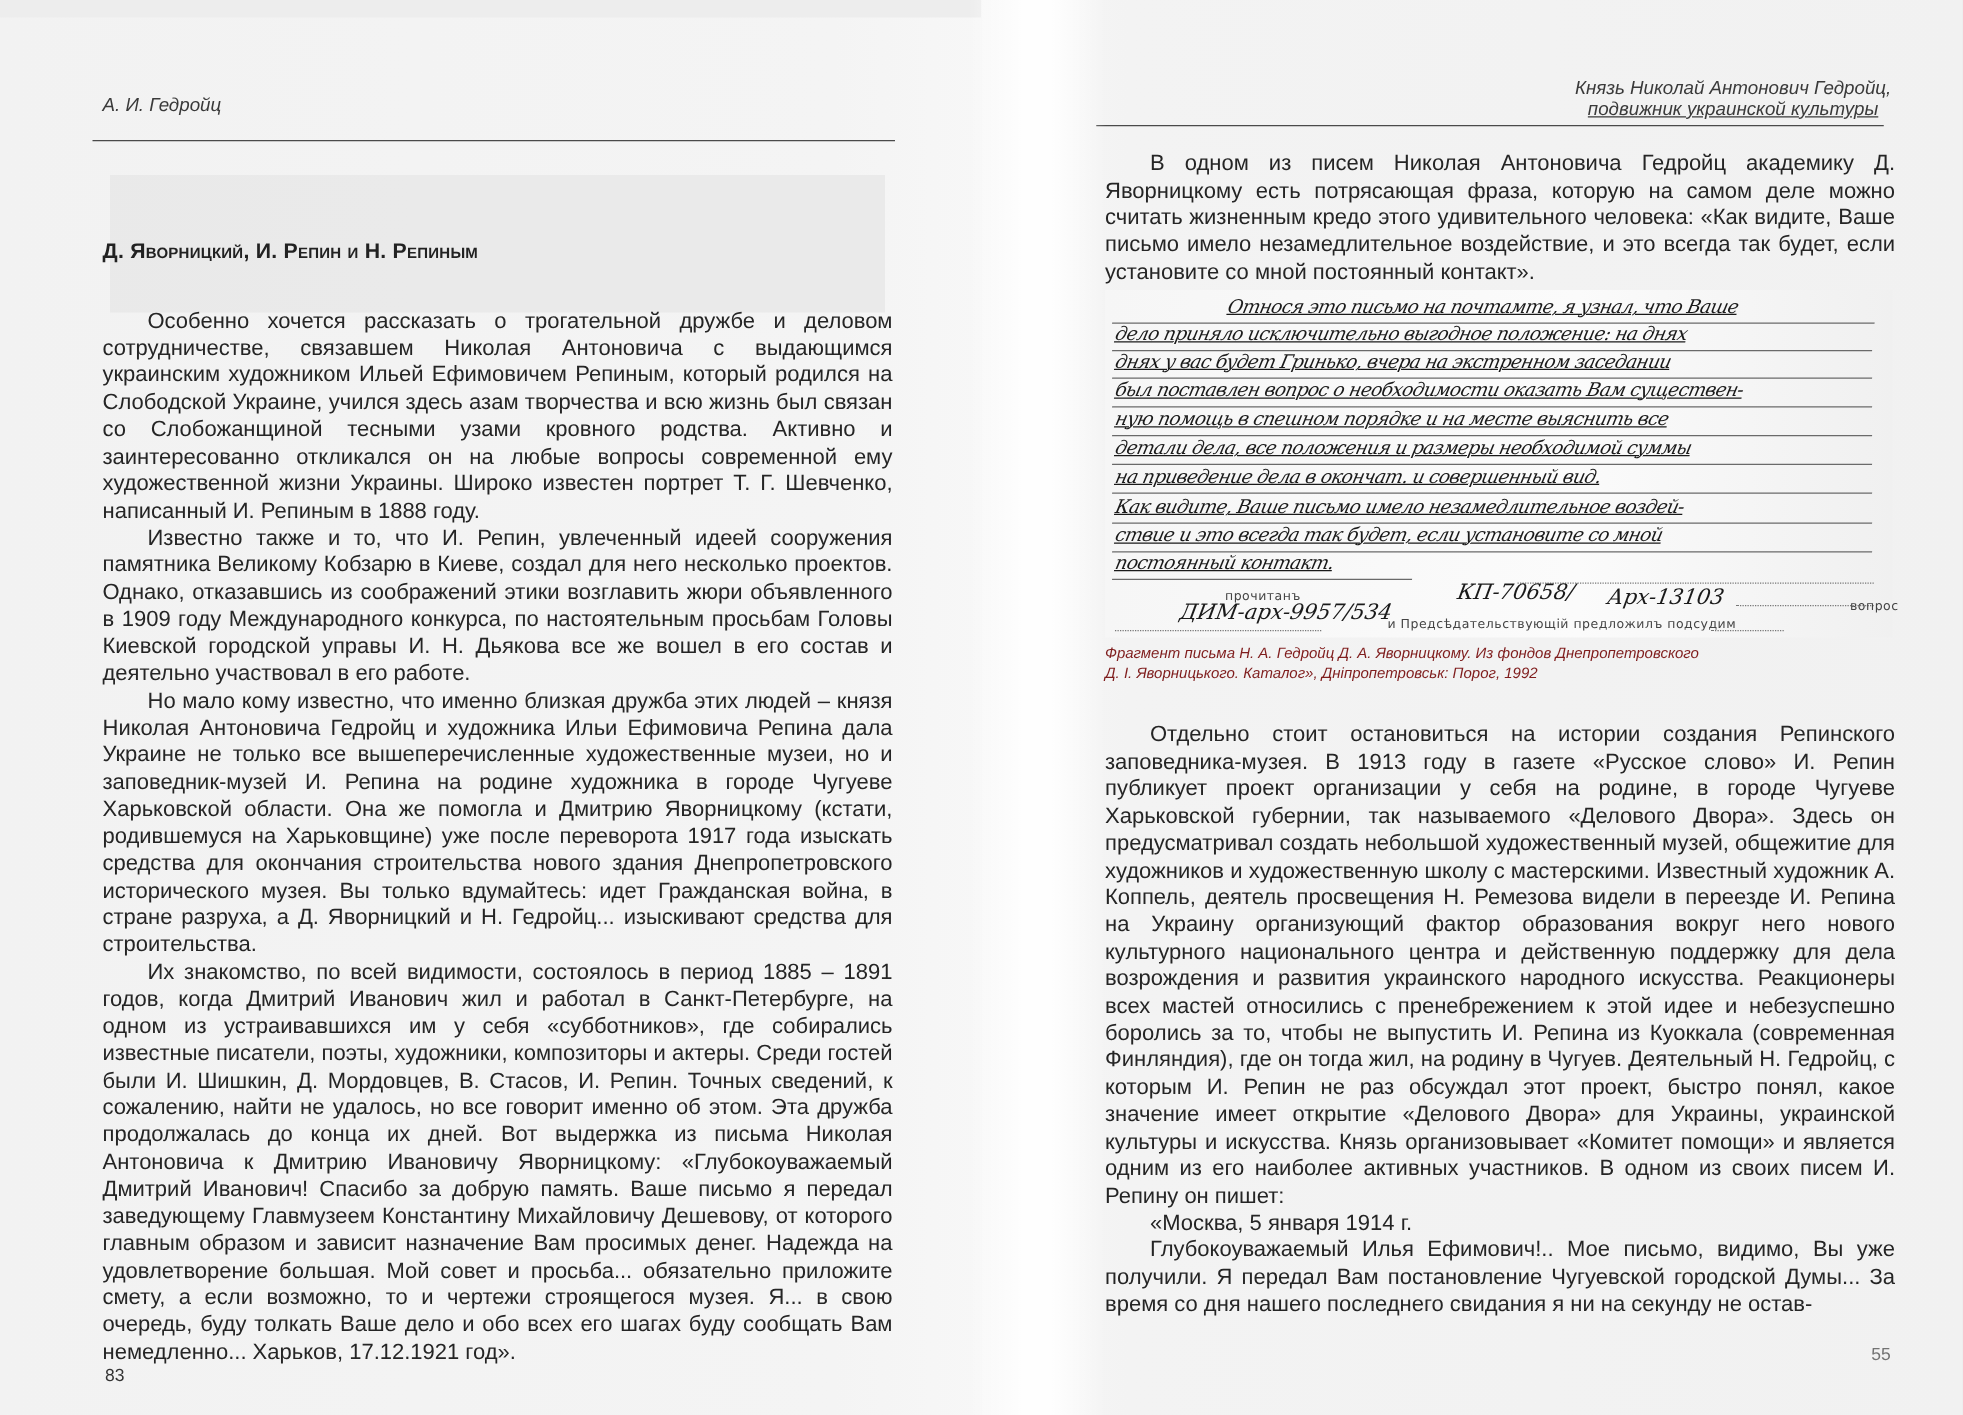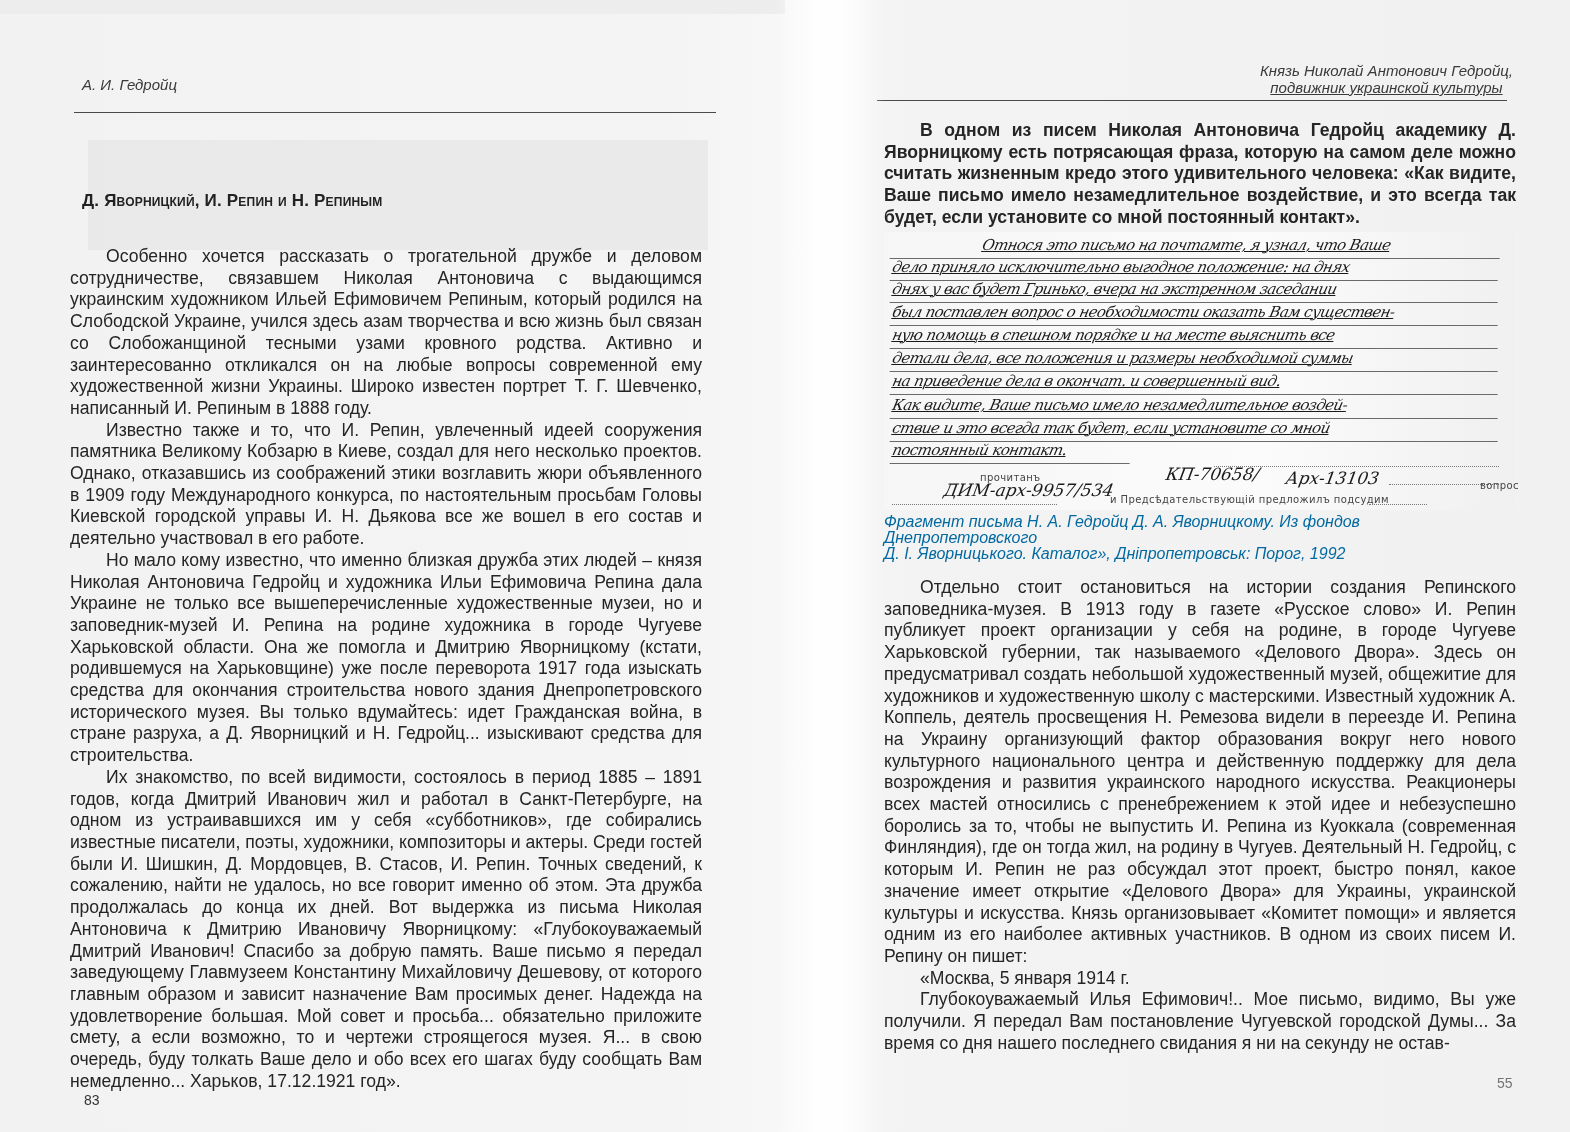--- a/index.html
+++ b/index.html
@@ -47,24 +47,24 @@
   .section-title {
     position: absolute; left: 82px; top: 177px;
     font-weight: bold; font-size: 17px; letter-spacing: .2px; color: #222;
     font-variant: small-caps;
   }
 
   .body-text {
     position: absolute; font-size: 17.6px; line-height: 21.7px; text-align: justify;
     color: #252525;
   }
-  .page-left .body-text { left: 70px; top: 232px; width: 632px; }
+  .page-left .body-text { left: 82px; top: 232px; width: 632px; }
   .body-text p { margin: 0; text-indent: 36px; }
 
-  .right-intro { position: absolute; left: 884px; top: 120px; width: 632px; font-weight: bold; }
+  .right-intro { position: absolute; left: 884px; top: 120px; width: 632px; }
   .right-intro p { margin: 0; text-indent: 36px; }
   .right-main { position: absolute; left: 884px; top: 577px; width: 632px; }
   .right-main p { margin: 0; text-indent: 36px; }
   .right-main p.quote { text-indent: 36px; }
 
   .letter {
     position: absolute; left: 884px; top: 232px; width: 630px; height: 278px;
     background: linear-gradient(90deg, #f6f6f6 0%, #fbfbfb 60%, #f0f0f0 100%);
   }
   .hw-line {
@@ -81,21 +81,21 @@
     padding-left: 48px;
   }
   .archive-mark {
     position: absolute; font-family: "DejaVu Serif", serif; font-style: italic;
     font-size: 17px; color: #1a1a1a; transform: skewX(-10deg);
   }
   .form-rule { position: absolute; border-top: 1px dotted #777; height: 0; }
 
   .caption {
     position: absolute; left: 884px; top: 514px; width: 600px;
-    font-style: italic; font-size: 16px; line-height: 16px; color: #0369a1;
+    font-style: italic; font-size: 12px; line-height: 16px; color: #7f1d1d;
   }
 
   .page-number { position: absolute; font-size: 14px; color: #333; }
   .page-left .page-number { left: 84px; top: 1078px; }
 </style>
 </head>
 <body>
 
 <div class="spread">
 

